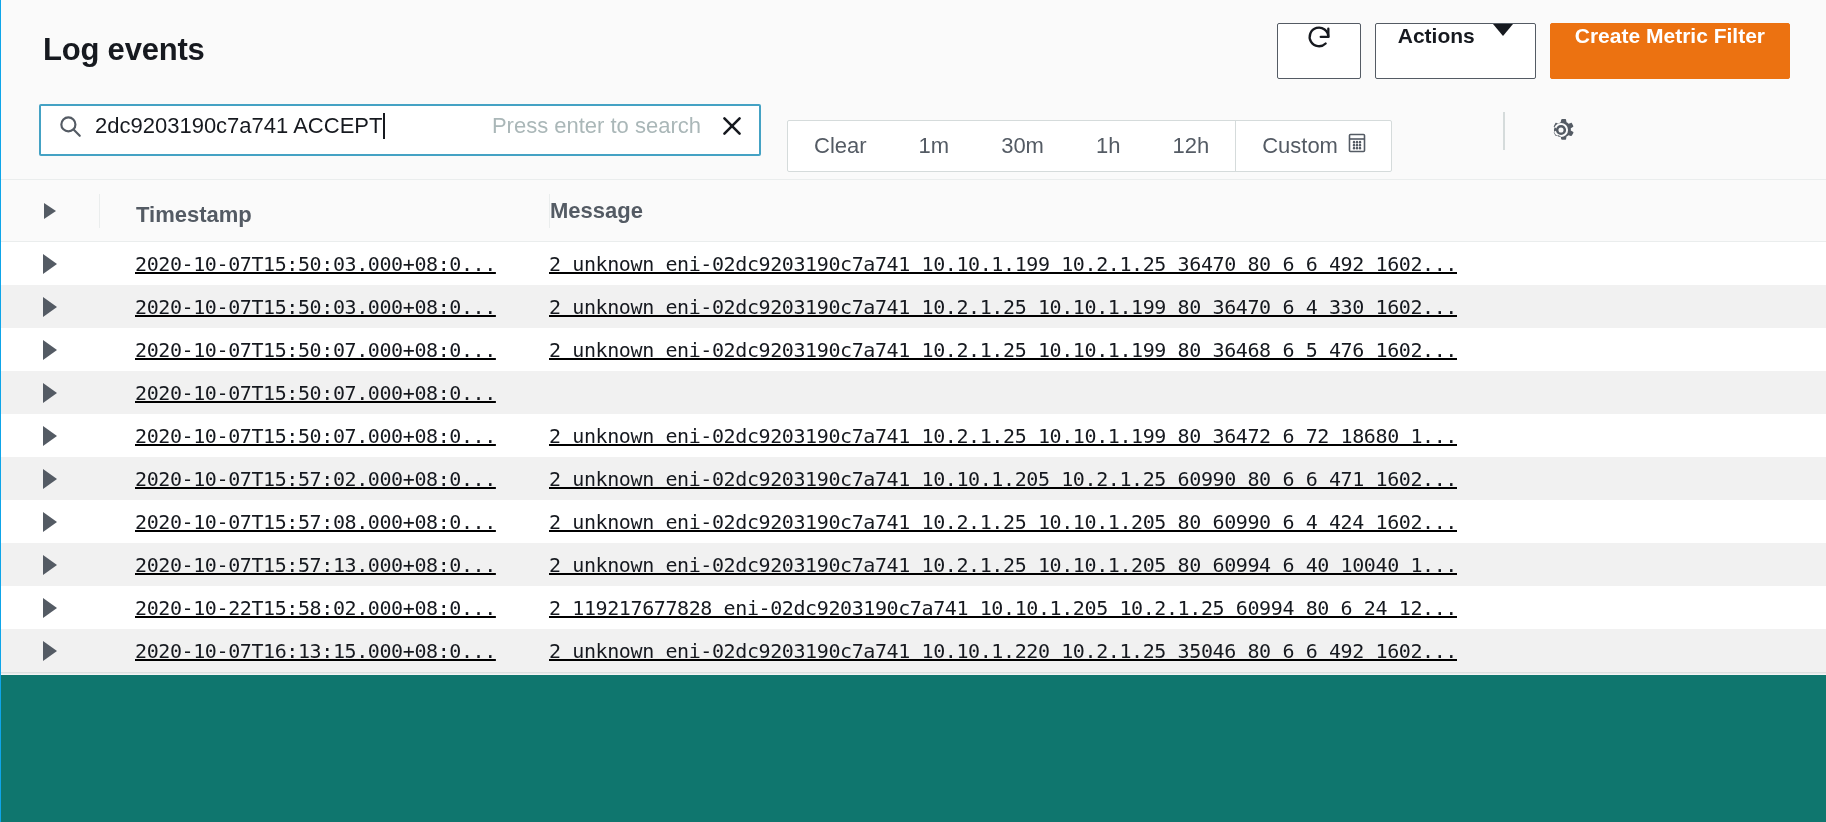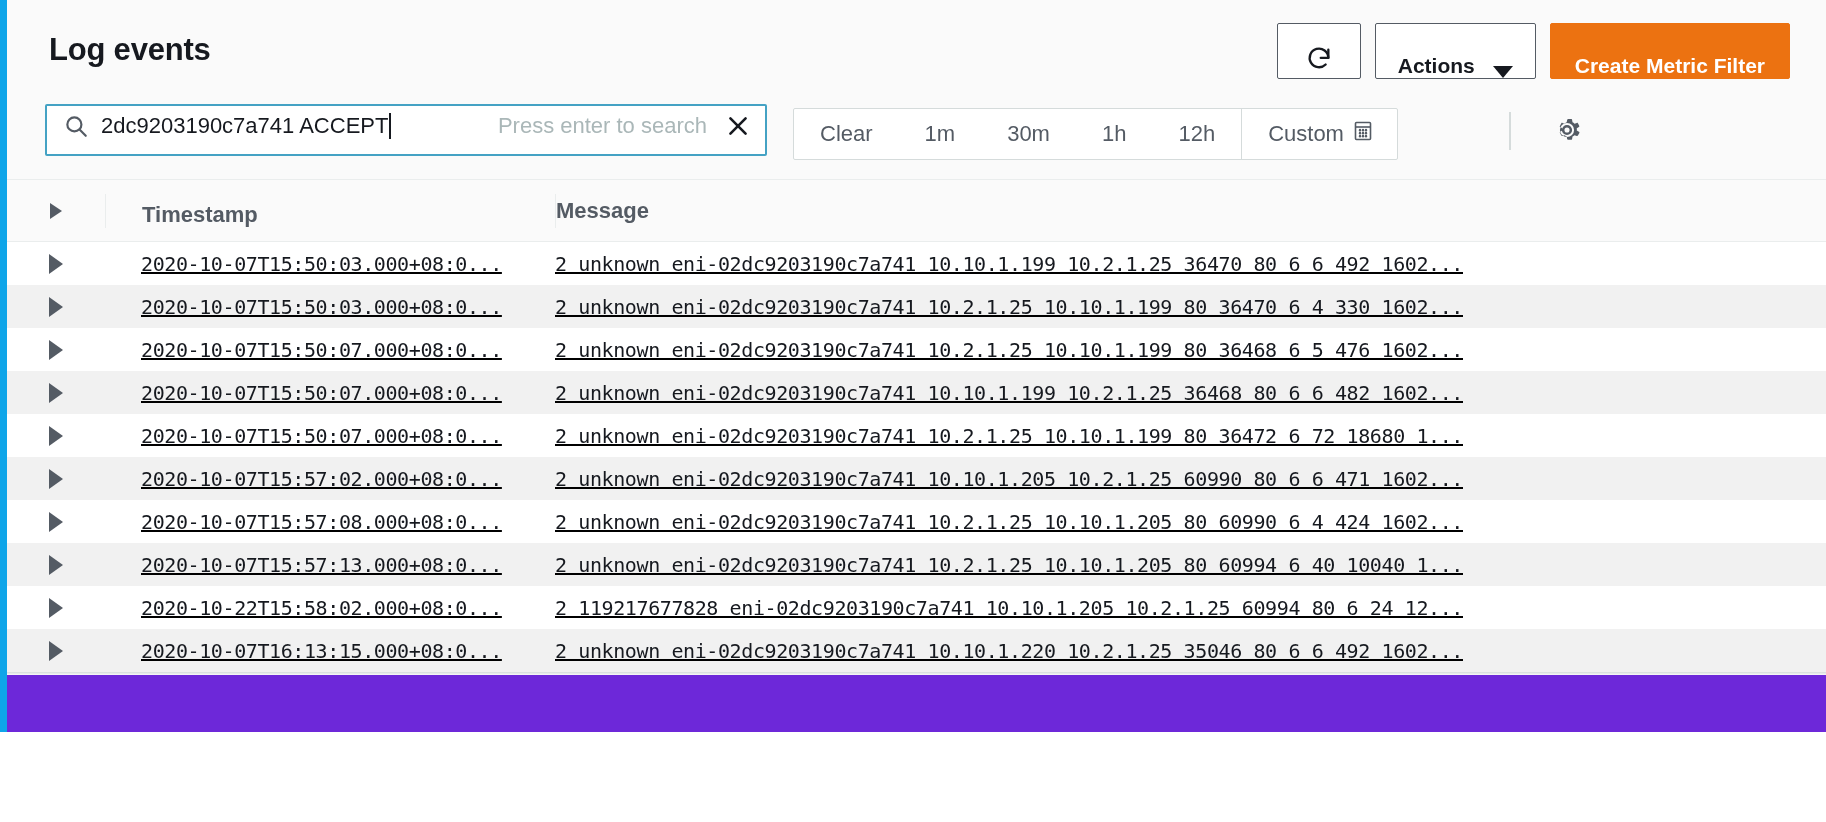--- a/index.html
+++ b/index.html
@@ -6,24 +6,24 @@
   html, body {
     margin: 0; padding: 0;
     width: 1826px; height: 822px;
     background: #ffffff;
     font-family: "Liberation Sans", sans-serif;
     -webkit-font-smoothing: antialiased;
   }
   #app {
     position: relative;
     width: 1826px;
-    height: 732px;
-    background: #6d28d9;
+    height: 822px;
+    background: #0f766e;
     overflow: hidden;
-    border-left: 7px solid #0ea5e9;
+    border-left: 1px solid #0ea5e9;
   }
 
   
   .header {
     position: relative;
     height: 96px;
     background: #fafafa;
   }
   .page-title {
     position: absolute;
@@ -38,21 +38,21 @@
     position: absolute;
     right: 36px;
     top: 23px;
     display: flex;
     align-items: stretch;
     gap: 14px;
     height: 56px;
   }
   .btn {
     display: flex;
-    align-items: flex-end;
+    align-items: flex-start;
     justify-content: center;
     background: #ffffff;
     border: 1px solid #545b64;
     border-radius: 2px;
     color: #16191f;
     font-size: 21px;
     font-weight: bold;
     cursor: pointer;
     padding: 0 22px;
     white-space: nowrap;
@@ -126,21 +126,21 @@
   .clear-x {
     flex: 0 0 auto;
     width: 26px; height: 26px;
     display: flex; align-items: center; justify-content: center;
     cursor: pointer;
   }
 
   .range-group {
     position: absolute;
     left: 786px;
-    top: 12px;
+    top: 24px;
     height: 52px;
     display: flex;
     align-items: stretch;
     background: #ffffff;
     border: 1px solid #d5dbdb;
     border-radius: 2px;
   }
   .range-btn {
     display: flex;
     align-items: center;
@@ -383,23 +383,20 @@
             <span class="cell cell-msg">2 unknown eni-02dc9203190c7a741 10.2.1.25 10.10.1.199 80 36468 6 5 476 1602...</span>
           </div>
         </div>
         <div class="row alt">
           <div class="col-toggle">
             <span class="tri"></span>
           </div>
           <div class="col-ts">
             <span class="cell cell-ts">2020-10-07T15:50:07.000+08:0...</span>
           </div>
-          <div class="col-msg">
-            <span class="cell cell-msg">2 unknown eni-02dc9203190c7a741 10.10.1.199 10.2.1.25 36468 80 6 6 482 1602...</span>
-          </div>
         </div>
         <div class="row">
           <div class="col-toggle">
             <span class="tri"></span>
           </div>
           <div class="col-ts">
             <span class="cell cell-ts">2020-10-07T15:50:07.000+08:0...</span>
           </div>
           <div class="col-msg">
             <span class="cell cell-msg">2 unknown eni-02dc9203190c7a741 10.2.1.25 10.10.1.199 80 36472 6 72 18680 1...</span>

